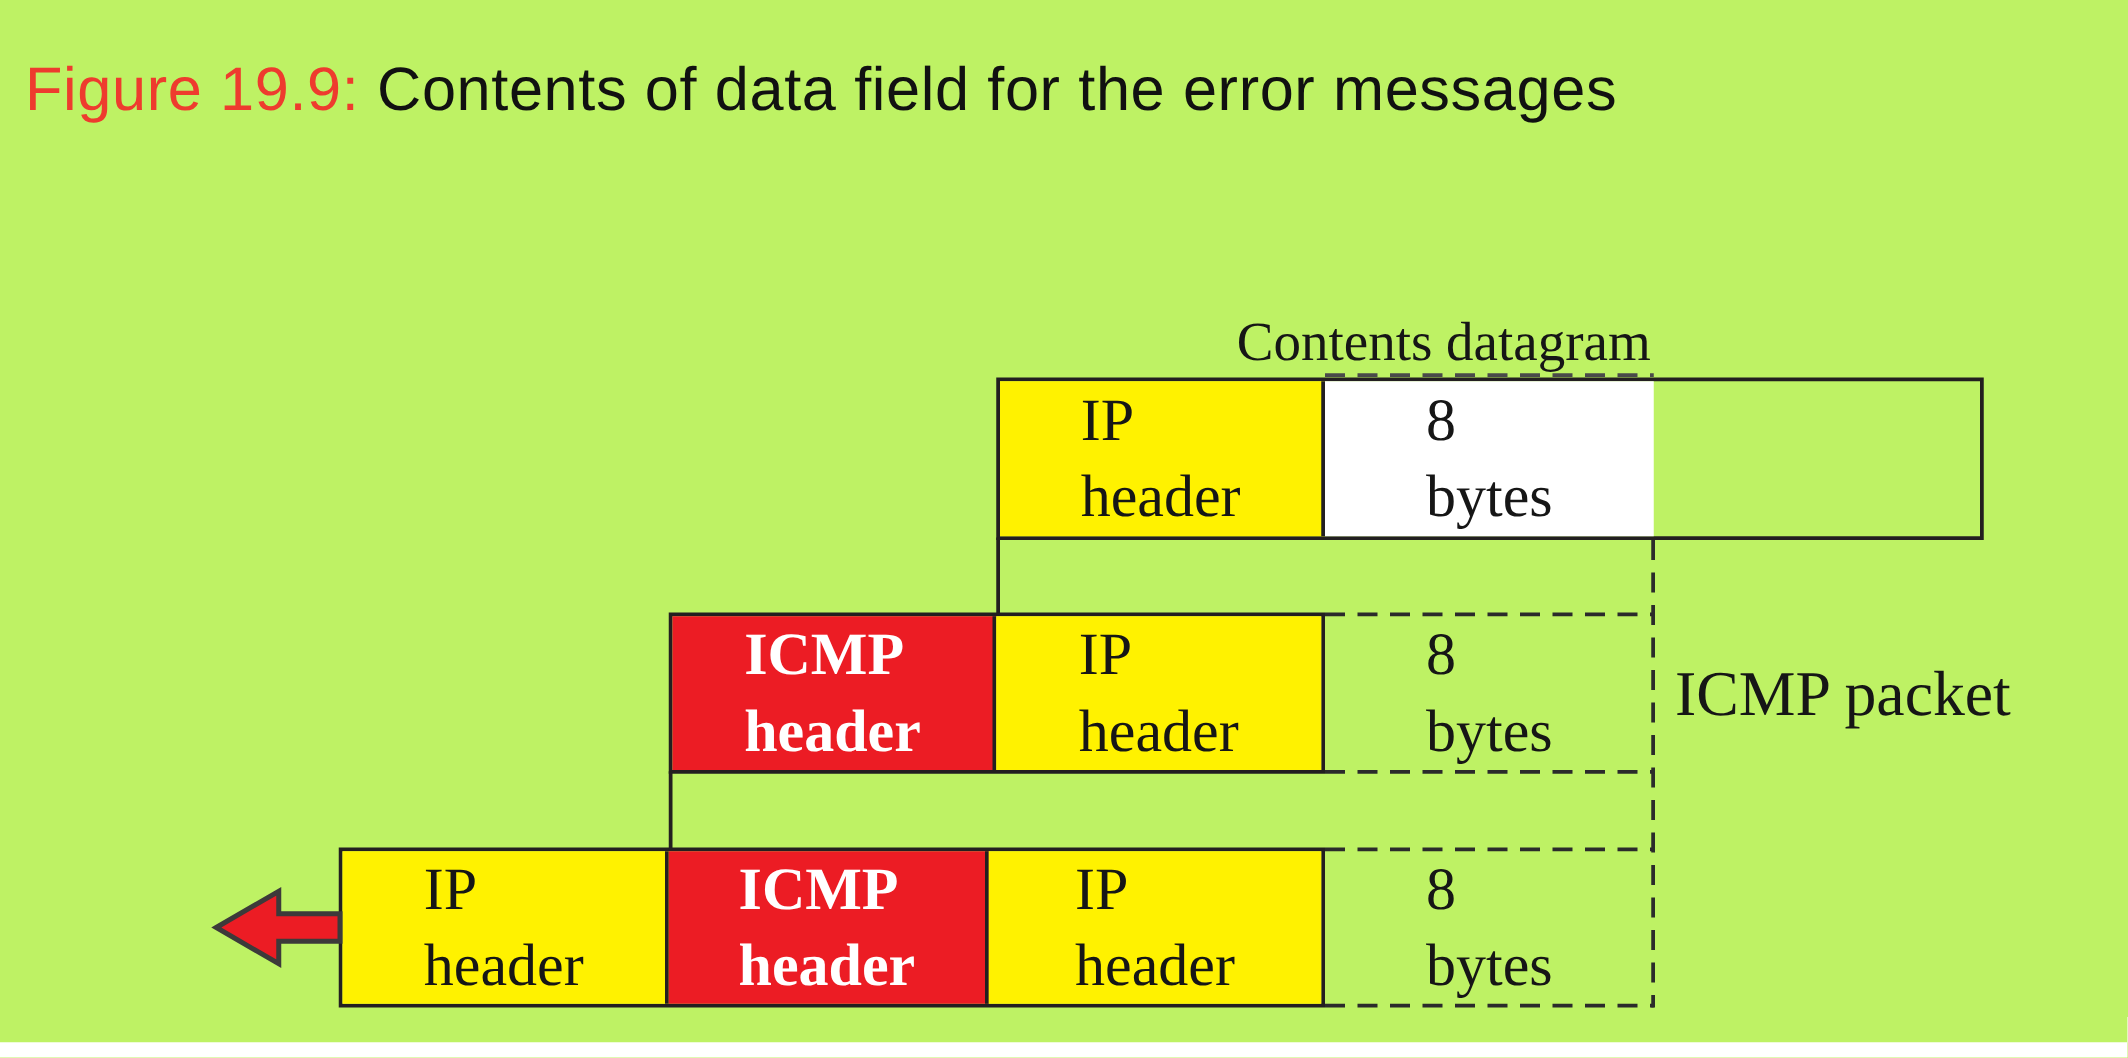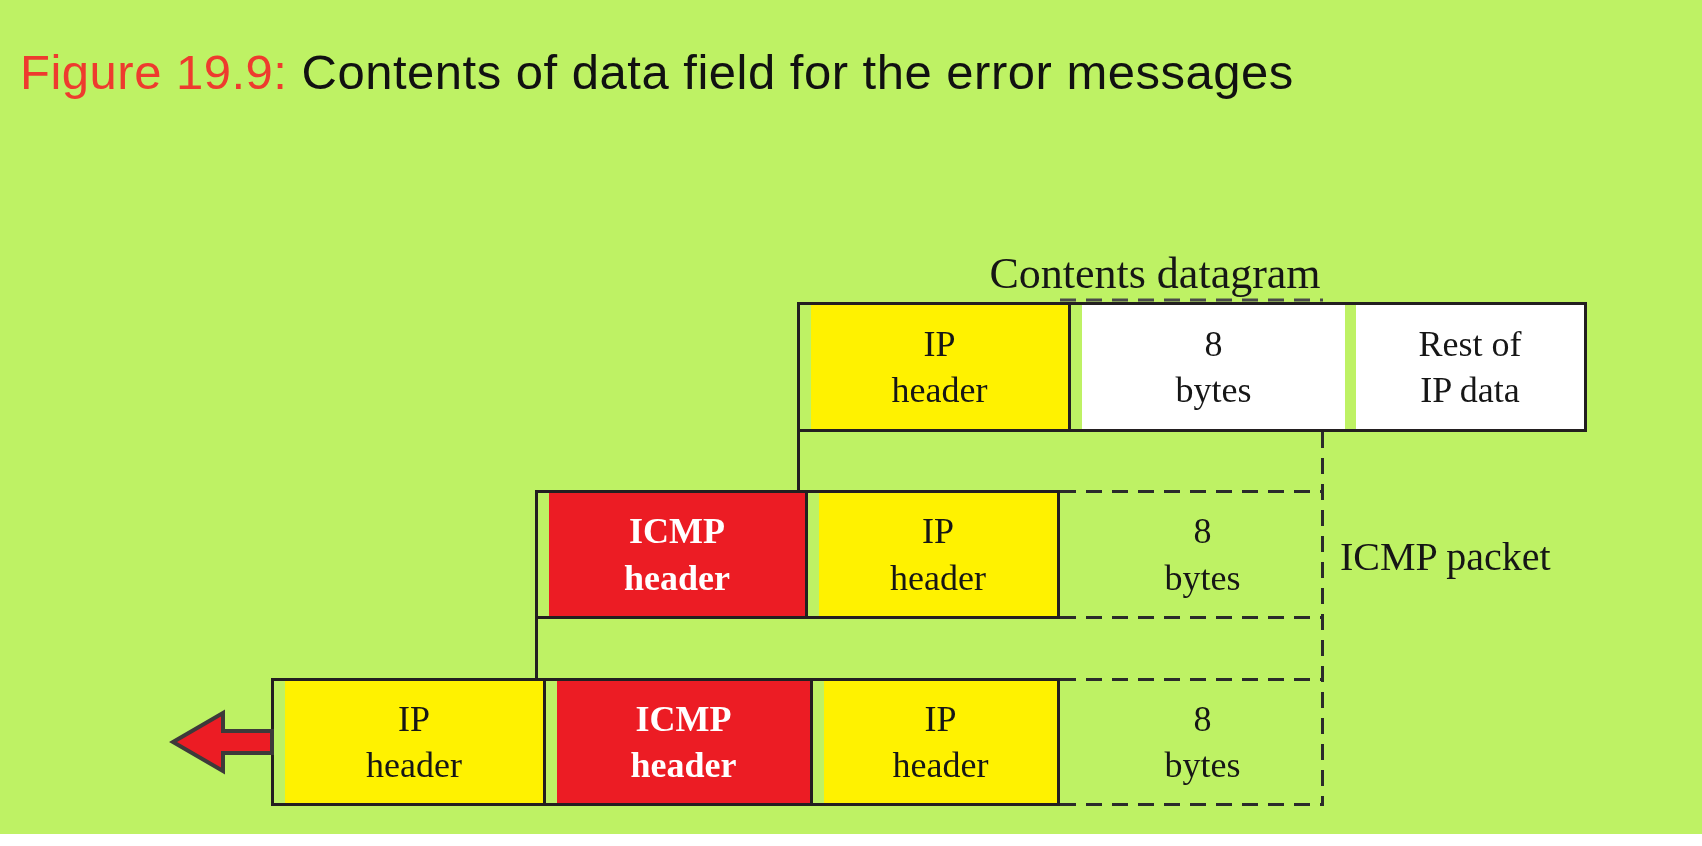--- a/index.html
+++ b/index.html
@@ -19,65 +19,62 @@
   }
   .title .fig-num{color:var(--title_red,#EE3B2E);}
   
   .row{
     position:absolute;display:flex;
     border:3px solid var(--line_dark,#231F20);
     box-sizing:border-box;
   }
   .cell{
     display:flex;align-items:center;justify-content:center;
-    text-align:center;white-space:pre-line;
-    font-size:36px;line-height:1.28;color:#161616;
+    white-space:pre-line;
+    font-size:48px;line-height:1.28;color:#161616;
     box-sizing:border-box;
-    margin-left:11px;
   }
   .cell.divider{border-right:3px solid var(--line_dark,#231F20);}
   [data-fill="yellow"]{background:var(--box_yellow,#FFF200);}
   [data-fill="white"]{background:#ffffff;}
   [data-fill="red"]{
     background:var(--box_red,#EC1C24);
     color:var(--icmp_text,#ffffff);font-weight:bold;
   }
   [data-fill="none"]{background:transparent;}
   
   .ghost-cell{position:absolute;}
   
   .top-label{
     position:absolute;left:760px;top:248px;width:790px;
     text-align:center;font-size:44px;color:#161616;
   }
   .side-label{
     position:absolute;left:1340px;transform:translateY(-50%);
-    font-size:40px;color:#161616;white-space:nowrap;
+    font-size:51px;color:#161616;white-space:nowrap;
   }
   
   .overlay{position:absolute;left:0;top:0;pointer-events:none;}
 </style>
 </head>
 <body>
 
 <div class="canvas">
 
   <div class="title">
     <span class="fig-num">Figure 19.9:</span><span> Contents of data field for the error messages</span>
   </div>
 
   <div class="top-label">Contents datagram</div>
 
   <div class="row" style="left:797px;top:302px;width:790px;height:130px;">
     <div class="cell divider" style="flex:0 0 260px;" data-fill="yellow">IP
 header</div>
     <div class="cell" style="flex:0 0 263px;" data-fill="white">8
 bytes</div>
-    <div class="cell" style="flex:1;" data-fill="white">Rest of
-IP data</div>
   </div>
 
   <div class="row" style="left:535px;top:490px;width:525px;height:129px;">
     <div class="cell divider" style="flex:0 0 259px;" data-fill="red">ICMP
 header</div>
     <div class="cell" style="flex:1;" data-fill="yellow">IP
 header</div>
   </div>
   <div class="ghost-cell cell" style="left:1060px;top:490px;width:263px;height:129px;" data-fill="none">8
 bytes</div>

